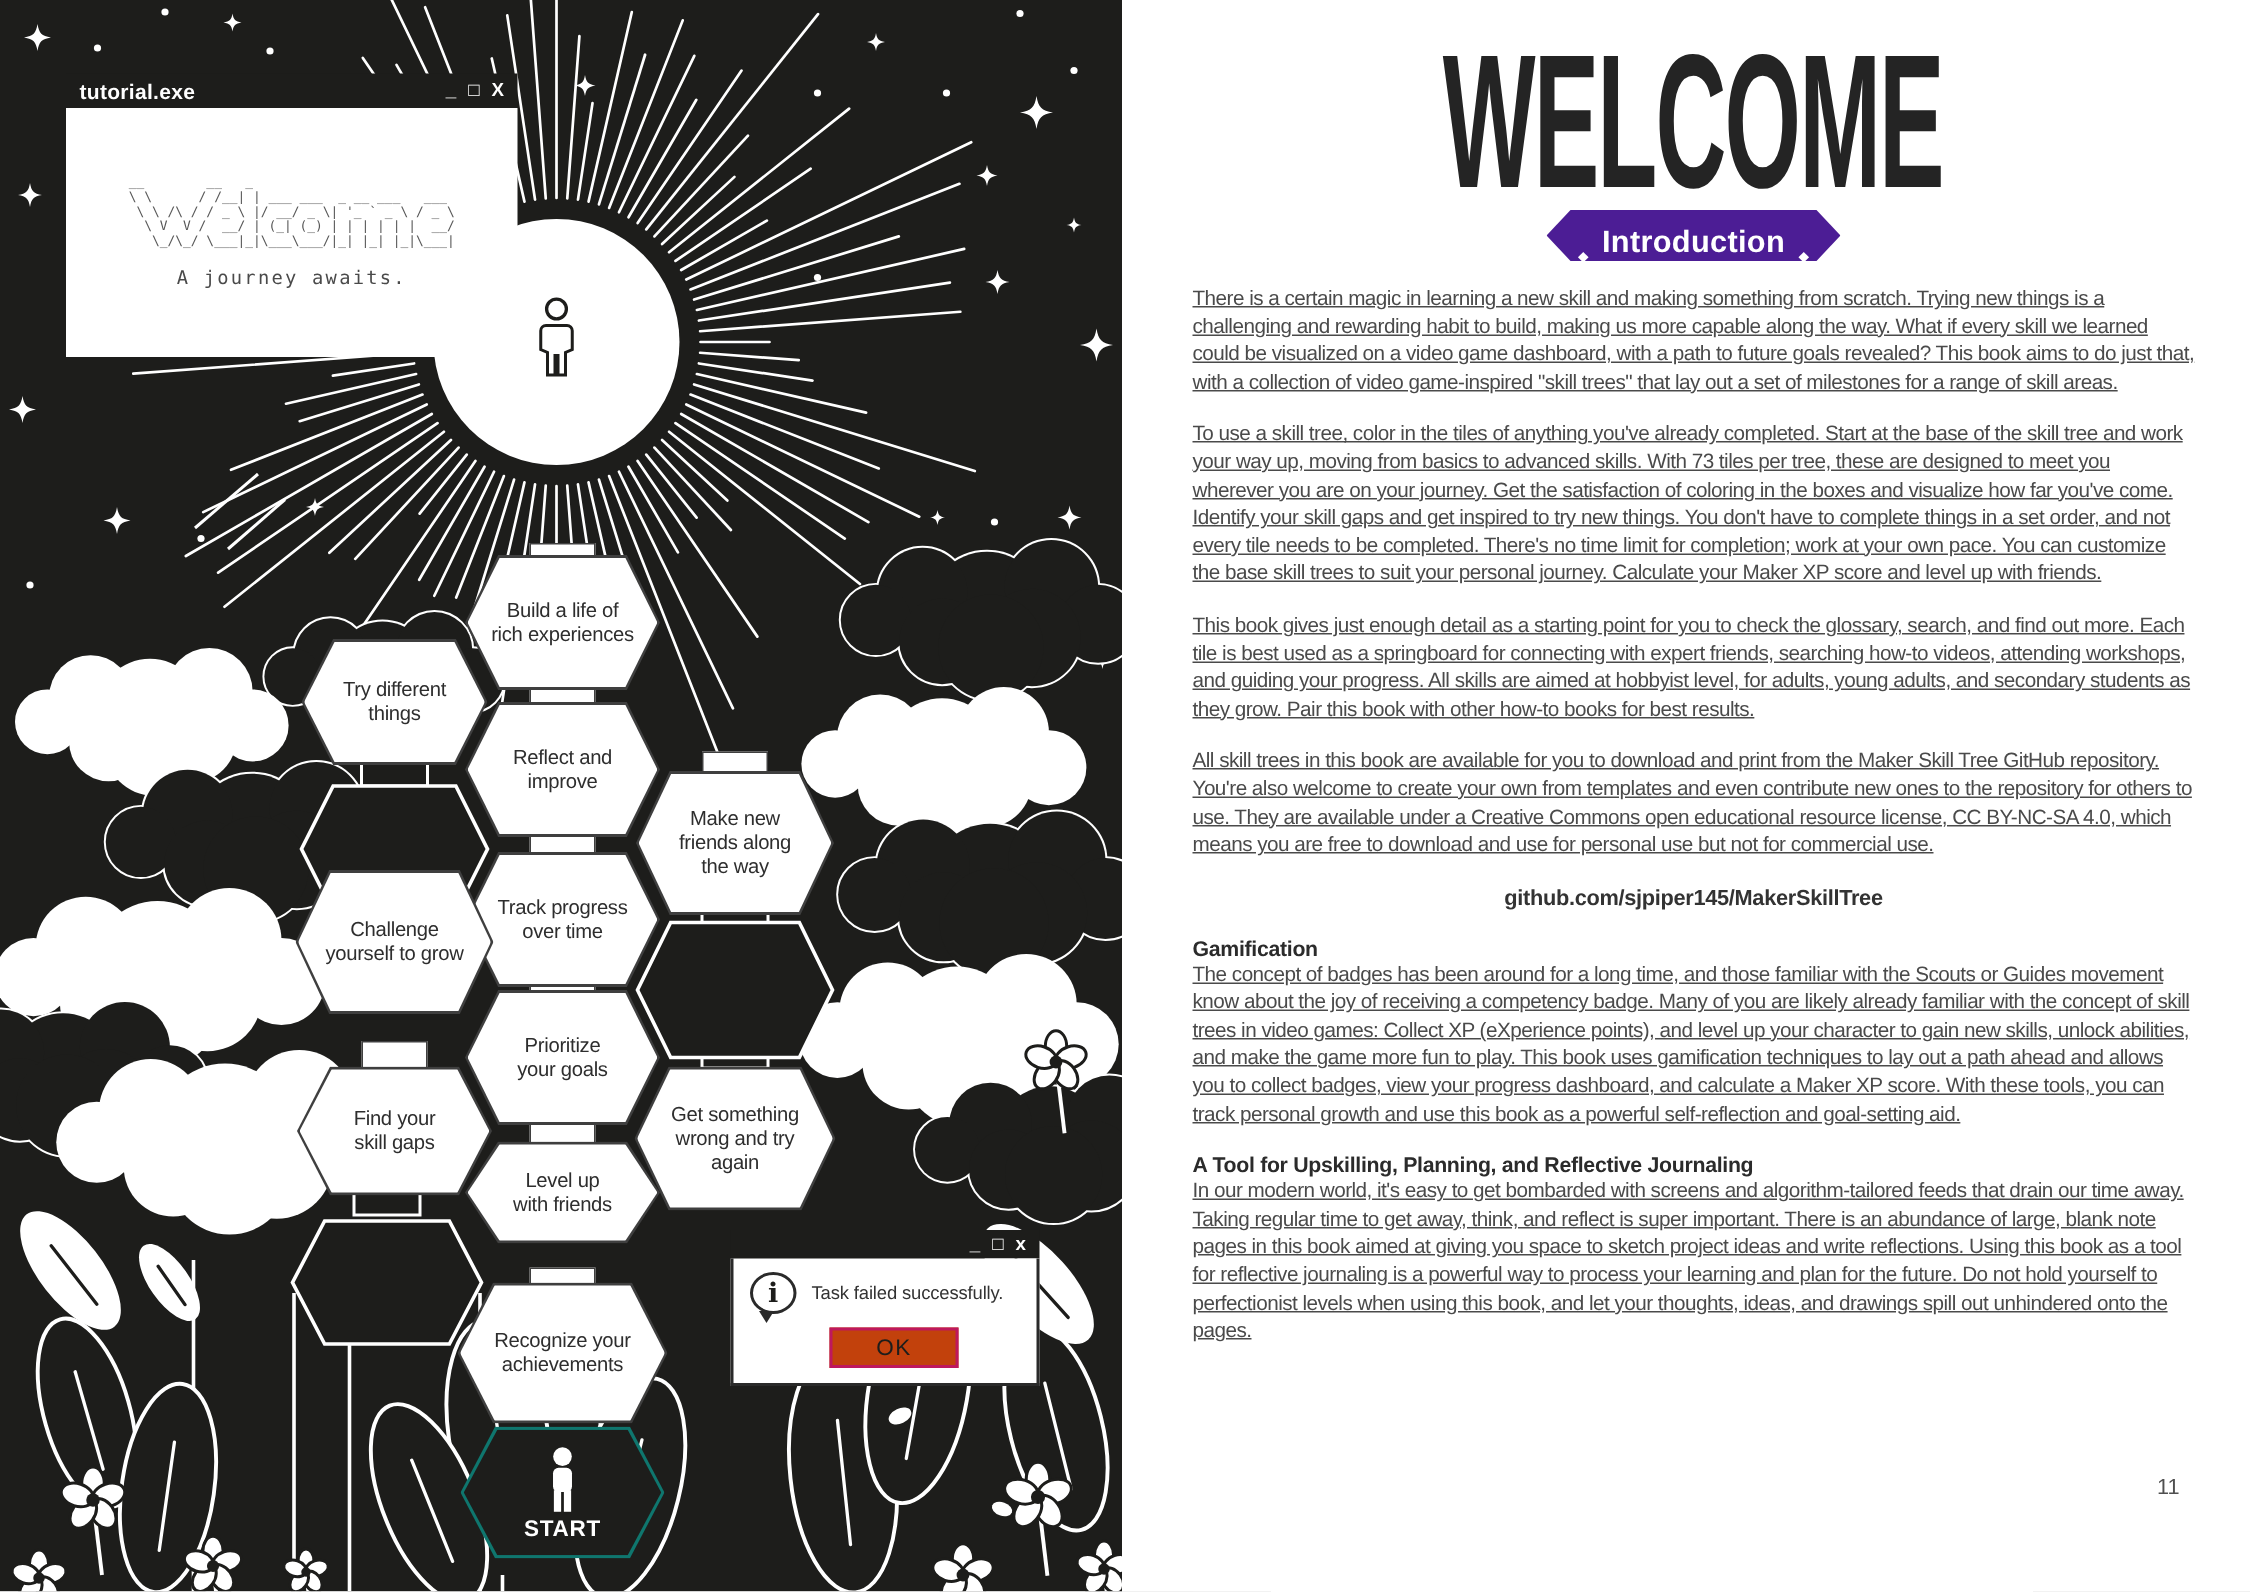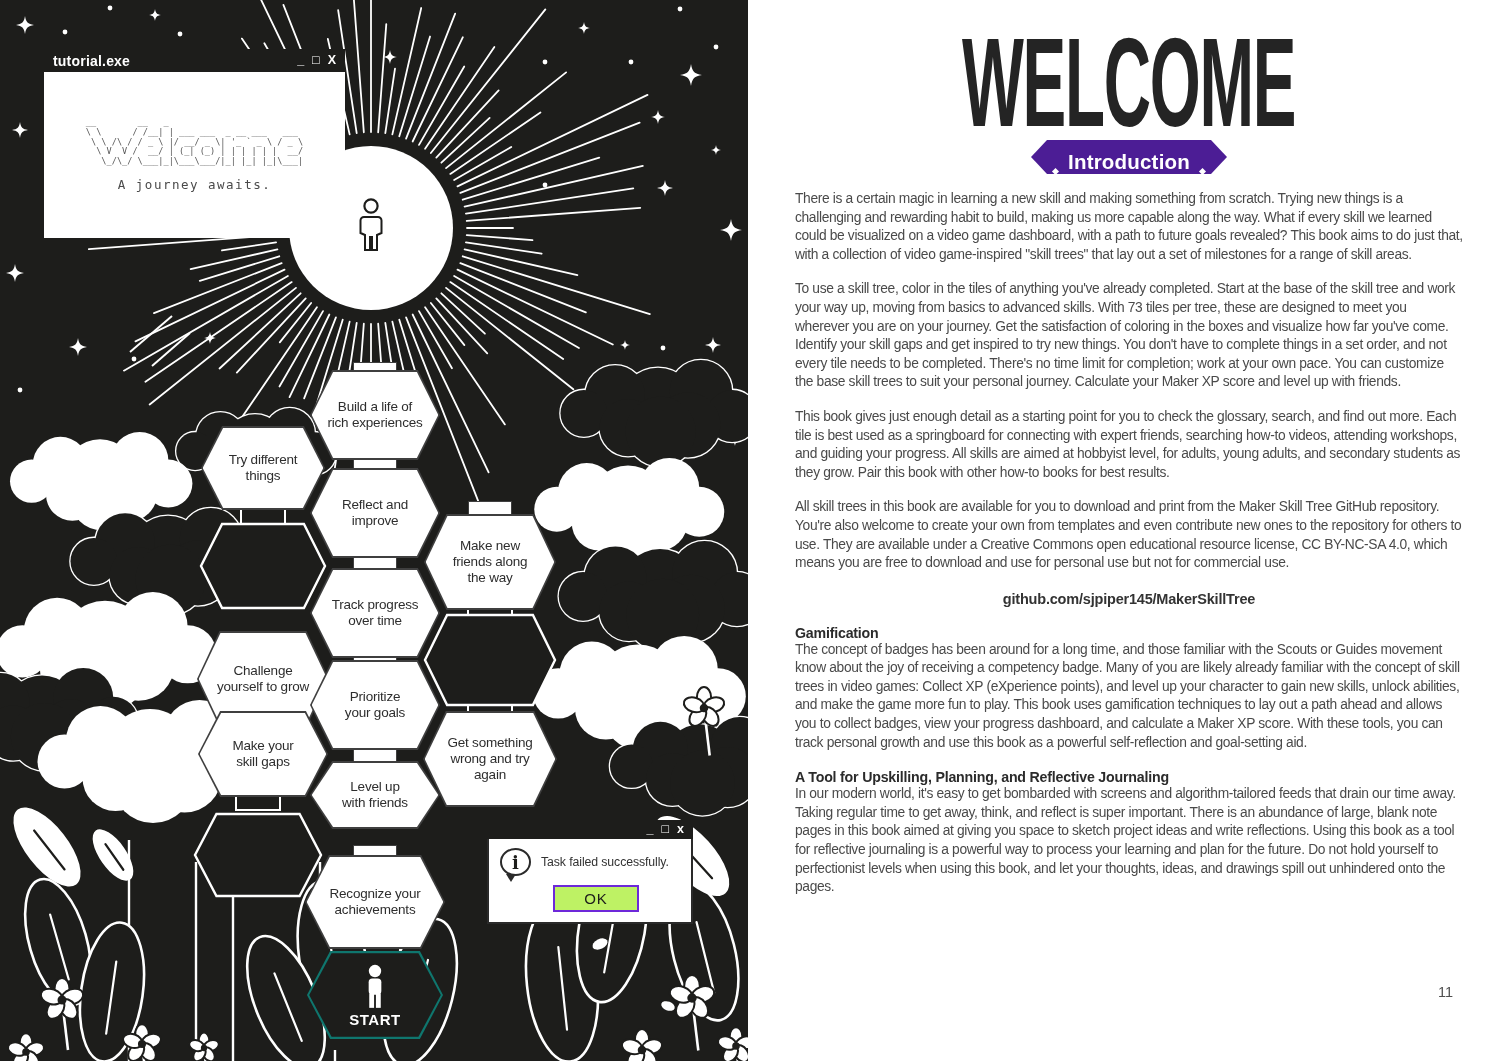--- a/index.html
+++ b/index.html
@@ -17,21 +17,21 @@
         clip-path:polygon(17% 0,83% 0,100% 50%,83% 100%,17% 100%,0 50%);
         display:flex;align-items:center;justify-content:center;text-align:center;}
   .tile .hex-in span{white-space:pre-line;font-size:13.5px;line-height:1.2;color:#2e2e2e;letter-spacing:-.2px;}
   #t0{left:310px;top:279px;width:130px;height:90px}
   #t1{left:310px;top:370px;width:130px;height:90px}
   #t2{left:201px;top:426px;width:124px;height:84px}
   #t3{left:310px;top:468px;width:130px;height:90px}
   #t4{left:428px;top:424px;width:126px;height:84px}
   #t5{left:424px;top:514px;width:132px;height:96px}
   #t6{left:310px;top:568px;width:130px;height:90px}
-  #t7{left:197px;top:631px;width:132px;height:96px}
+  #t7{left:197px;top:580px;width:132px;height:96px}
   #t8{left:310px;top:660px;width:130px;height:90px}
   #t9{left:198px;top:711px;width:130px;height:86px}
   #t10{left:423px;top:711px;width:134px;height:96px}
   #t11{left:310px;top:761px;width:130px;height:68px}
   #t12{left:305px;top:855px;width:140px;height:94px}
   #c0{left:353px;top:362px;width:44px;height:14px}
   #c1{left:353px;top:453px;width:44px;height:21px}
   #c2{left:353px;top:551px;width:44px;height:23px}
   #c3{left:353px;top:651px;width:44px;height:15px}
   #c4{left:353px;top:744px;width:44px;height:23px}
@@ -59,35 +59,35 @@
         letter-spacing:1.5px;color:#4a4a4a;}
   .dialog-win{left:487px;top:820px;width:206px;height:104px;}
   .dialog-win .win-titlebar{height:19px;}
   .dialog-win .win-body{position:relative;background:#fff;height:85px;border:2px solid #2a2a2a;border-top:none;}
   .info-bubble{position:absolute;left:11px;top:9px;width:31px;height:28px;border:2px solid #2a2a2a;
         border-radius:50%;display:flex;align-items:center;justify-content:center;
         font-family:"DejaVu Serif",serif;font-weight:bold;font-size:18px;color:#1d1d1b;}
   .info-bubble:after{content:"";position:absolute;left:4px;bottom:-8px;width:0;height:0;
         border-left:5px solid transparent;border-right:5px solid transparent;border-top:8px solid #2a2a2a;}
   .dialog-msg{position:absolute;left:52px;top:16px;font-size:12.3px;color:#333;letter-spacing:-.1px;}
-  .ok-btn{position:absolute;left:64px;top:46px;width:86px;height:27px;border:2px solid #6d28d9;
-        background:#bef264;display:flex;align-items:center;justify-content:center;
+  .ok-btn{position:absolute;left:64px;top:46px;width:86px;height:27px;border:2px solid #be185d;
+        background:#c2410c;display:flex;align-items:center;justify-content:center;
         font-size:15px;color:#1d1d1b;letter-spacing:1px;text-align:right;}
   
   .page-right{position:absolute;left:795px;top:0;width:668px;height:1061px;background:#fff;}
   .big-title{margin-top:34px;height:96px;display:flex;align-items:center;justify-content:center;overflow:visible;}
   .big-title span{font-size:104px;font-weight:bold;color:#242424;letter-spacing:-2px;
         transform:scale(0.63,1.22);white-space:nowrap;}
   .badge-row{display:flex;justify-content:center;margin-top:10px;}
   .badge{display:flex;align-items:flex-end;gap:10px;height:34px;padding:0 22px;background:#4c1d95;
         clip-path:polygon(16px 0,calc(100% - 16px) 0,100% 50%,calc(100% - 16px) 100%,16px 100%,0 50%);}
   .badge .badge-text{color:#fff;font-weight:bold;font-size:20.5px;letter-spacing:.2px;}
   .badge .diamond{width:5px;height:5px;background:#fff;transform:rotate(45deg);}
   .copy{margin-top:16px;}
-  .copy p{font-size:13.8px;line-height:18.6px;letter-spacing:-.35px;color:#4a4a4a;margin:0 0 16px;}
+  .copy p{font-size:13.8px;line-height:18.6px;letter-spacing:-.35px;color:#4a4a4a;margin:0 0 16px;text-decoration:underline;}
   .gh-link{text-align:center;font-weight:bold;font-size:14.5px;color:#333;margin:18px 0;letter-spacing:-.2px;}
   .copy h3{font-size:14.2px;color:#2b2b2b;margin:17px 0 0;letter-spacing:-.2px;}
   .copy .section p{margin-top:0;}
   .page-number{position:absolute;right:10px;top:984px;font-size:14.5px;color:#4f4f4f;}
 </style>
 </head>
 <body>
 
 <div class="spread">
 
@@ -561,21 +561,21 @@
           </div>
         </div>
       <div class="tile" id="t8">
           <div class="hex-in">
             <span>Prioritize
 your goals</span>
           </div>
         </div>
       <div class="tile" id="t9">
           <div class="hex-in">
-            <span>Make your
+            <span>Find your
 skill gaps</span>
           </div>
         </div>
       <div class="tile" id="t10">
           <div class="hex-in">
             <span>Get something
 wrong and try
 again</span>
           </div>
         </div>

